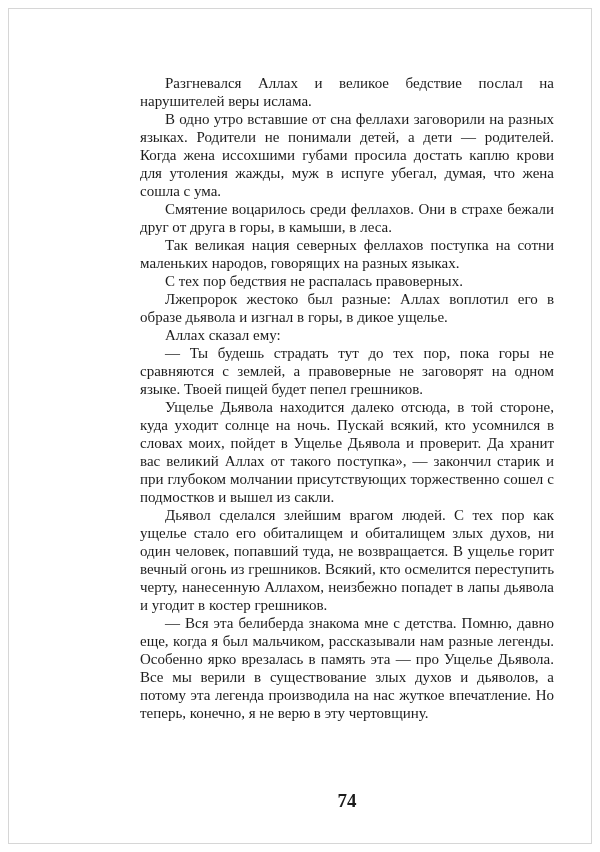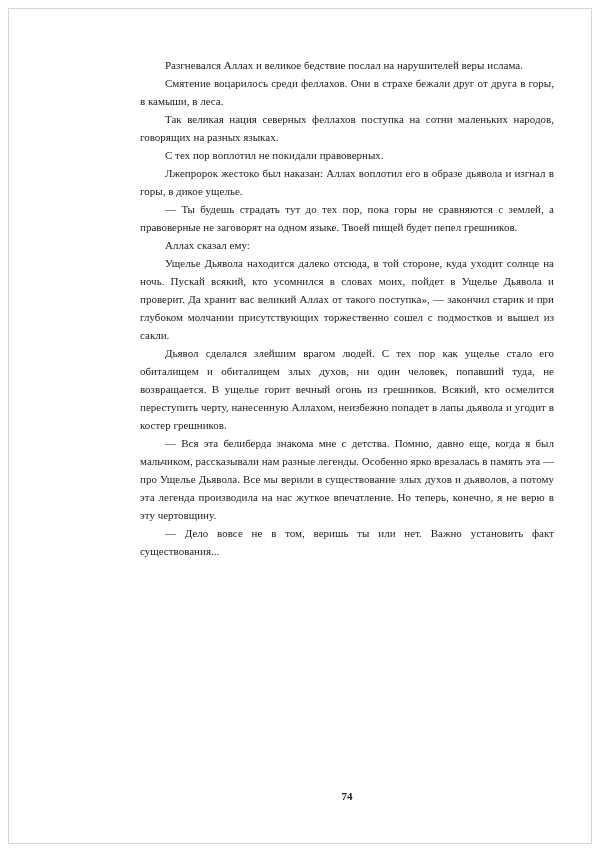--- a/index.html
+++ b/index.html
@@ -21,56 +21,56 @@
     left: 8px;
     top: 8px;
     right: 8px;
     bottom: 8px;
     border: 1px solid #d6d6d6;
     pointer-events: none;
   }
   .text-block {
     position: absolute;
     left: 140px;
-    top: 56px;
+    top: 74px;
     width: 414px;
-    font-size: 11px;
+    font-size: 15px;
     line-height: 18px;
     text-align: justify;
     hyphens: auto;
     -webkit-hyphens: auto;
   }
   .para {
     margin: 0;
     text-indent: 25px;
   }
   .page-number {
     position: absolute;
     left: 140px;
     top: 790px;
     width: 414px;
     text-align: center;
-    font-size: 11px;
+    font-size: 19px;
     font-weight: bold;
   }
 </style>
 </head>
 <body>
 
 <div class="page">
   <div class="scan-frame"></div>
 
   <div class="text-block">
     <p class="para">Разгневался Аллах и великое бедствие послал на нарушителей веры ислама.</p>
+    <p class="para">В одно утро вставшие от сна феллахи заговорили на разных языках. Родители не понимали детей, а дети — родителей. Когда жена иссохшими губами просила достать каплю крови для утоления жажды, муж в испуге убегал, думая, что жена сошла с ума.</p>
     <p class="para">Смятение воцарилось среди феллахов. Они в страхе бежали друг от друга в горы, в камыши, в леса.</p>
     <p class="para">Так великая нация северных феллахов поступка на сотни маленьких народов, говорящих на разных языках.</p>
-    <p class="para">С тех пор воплотил не покидали правоверных.</p>
-    <p class="para">Лжепророк жестоко был наказан: Аллах воплотил его в образе дьявола и изгнал в горы, в дикое ущелье.</p>
+    <p class="para">С тех пор бедствия не распалась правоверных.</p>
+    <p class="para">Лжепророк жестоко был разные: Аллах воплотил его в образе дьявола и изгнал в горы, в дикое ущелье.</p>
+    <p class="para">Аллах сказал ему:</p>
     <p class="para">— Ты будешь страдать тут до тех пор, пока горы не сравняются с землей, а правоверные не заговорят на одном языке. Твоей пищей будет пепел грешников.</p>
-    <p class="para">Аллах сказал ему:</p>
     <p class="para">Ущелье Дьявола находится далеко отсюда, в той стороне, куда уходит солнце на ночь. Пускай всякий, кто усомнился в словах моих, пойдет в Ущелье Дьявола и проверит. Да хранит вас великий Аллах от такого поступка», — закончил старик и при глубоком молчании присутствующих торжественно сошел с подмостков и вышел из сакли.</p>
     <p class="para">Дьявол сделался злейшим врагом людей. С тех пор как ущелье стало его обиталищем и обиталищем злых духов, ни один человек, попавший туда, не возвращается. В ущелье горит вечный огонь из грешников. Всякий, кто осмелится переступить черту, нанесенную Аллахом, неизбежно попадет в лапы дьявола и угодит в костер грешников.</p>
     <p class="para">— Вся эта белиберда знакома мне с детства. Помню, давно еще, когда я был мальчиком, рассказывали нам разные легенды. Особенно ярко врезалась в память эта — про Ущелье Дьявола. Все мы верили в существование злых духов и дьяволов, а потому эта легенда производила на нас жуткое впечатление. Но теперь, конечно, я не верю в эту чертовщину.</p>
-    <p class="para">— Дело вовсе не в том, веришь ты или нет. Важно установить факт существования...</p>
   </div>
 
   <div class="page-number">74</div>
 </div>
 
 </body></html>

